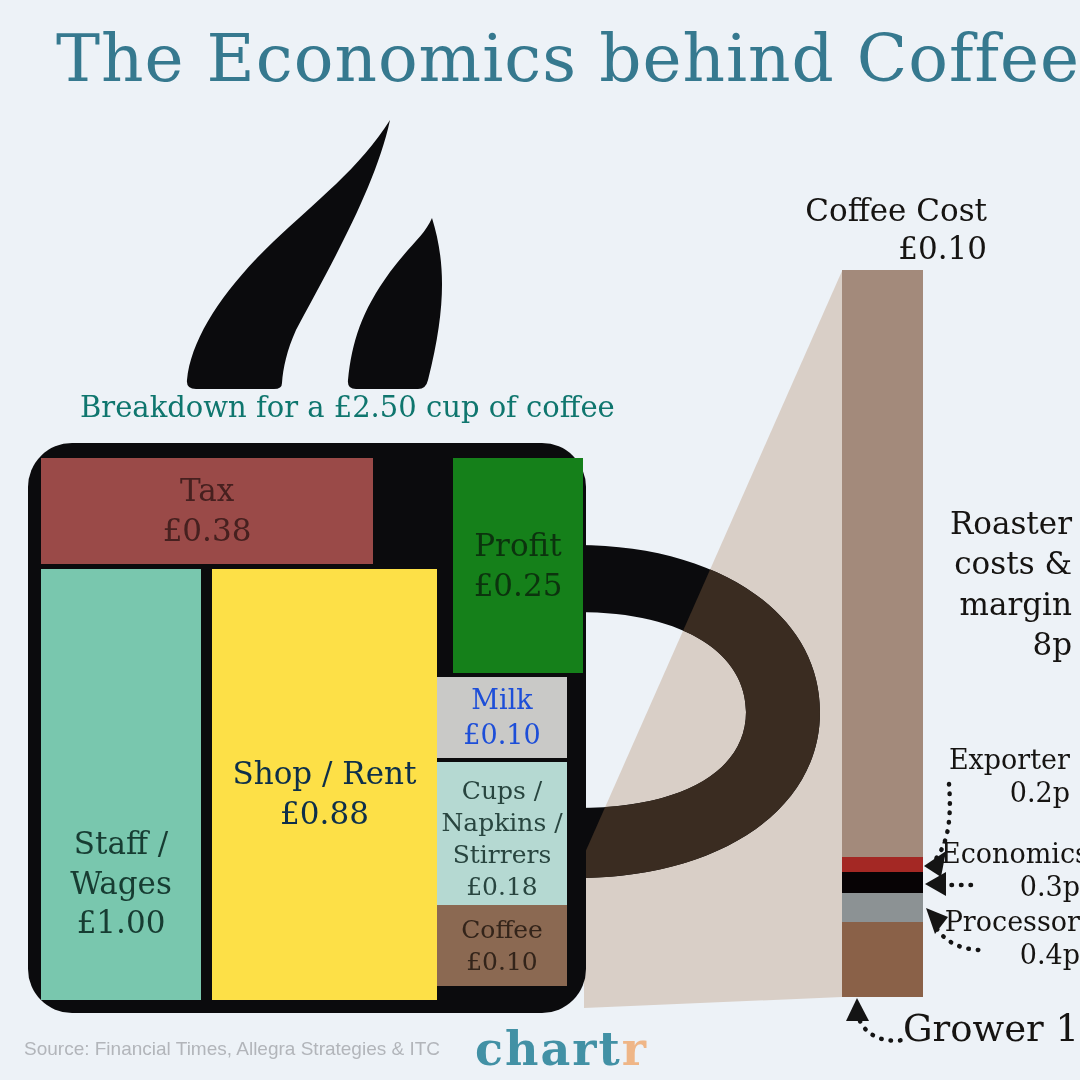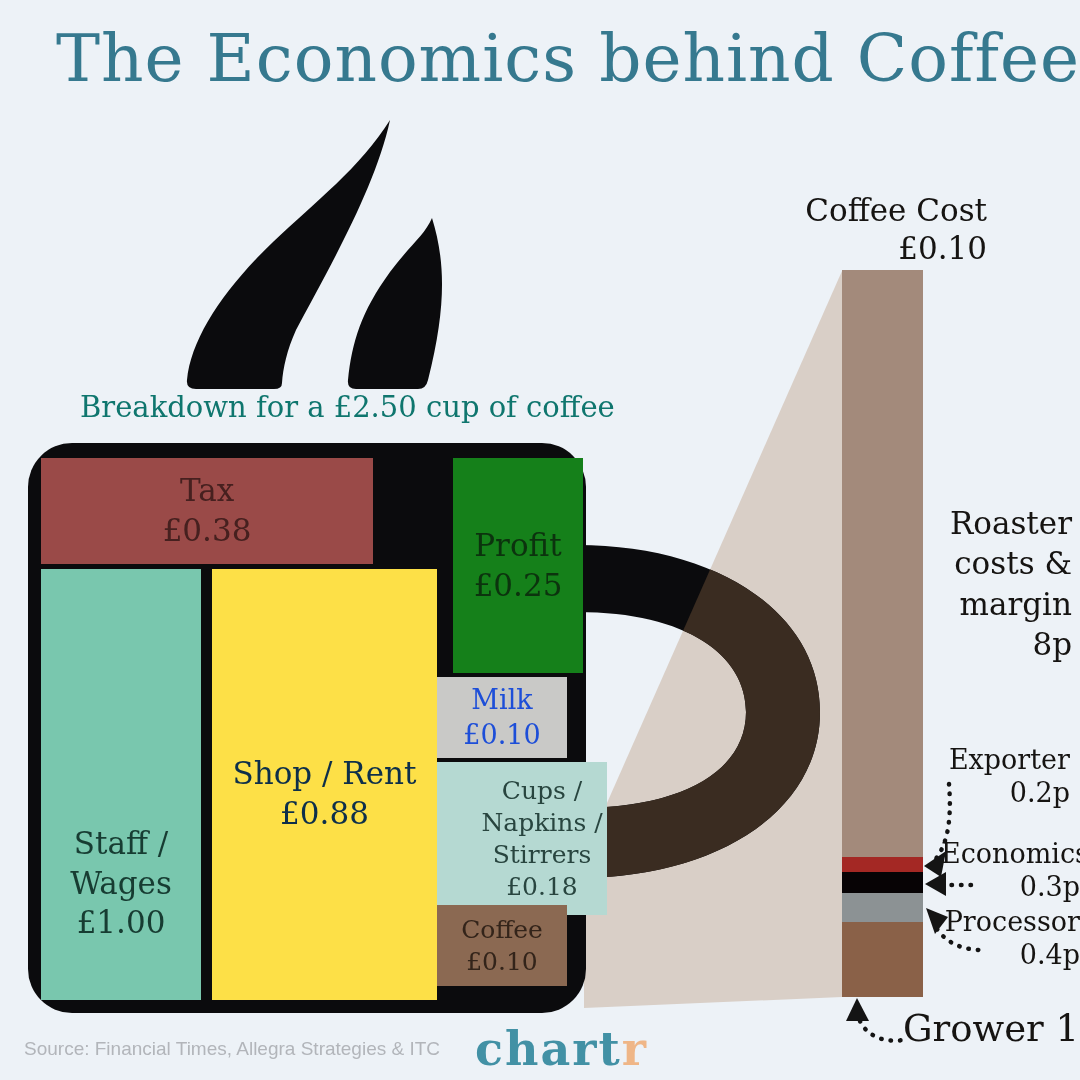--- a/index.html
+++ b/index.html
@@ -20,21 +20,21 @@
   }
   .seg{
     display:flex;align-items:center;justify-content:center;text-align:center;
     white-space:pre-line;color:#29211d;line-height:1.28;
   }
   .seg-tax{left:41px;top:458px;width:332px;height:106px;background:#9a4a48;font-size:31px;color:#46201f;}
   .seg-staff{left:41px;top:569px;width:160px;height:431px;background:#79c7ae;font-size:31px;color:#173c32;align-items:flex-start;padding-top:255px;box-sizing:border-box;}
   .seg-shop{left:204px;top:569px;width:225px;height:431px;background:#fde047;font-size:31px;color:#0d2f4a;align-items:flex-start;padding-top:185px;box-sizing:border-box;margin-left:8px;}
   .seg-profit{left:437px;top:458px;width:130px;height:215px;background:#15801a;font-size:31px;color:#0c330e;margin-left:16px;}
   .seg-milk{left:437px;top:677px;width:130px;height:81px;background:#c9c9c7;font-size:27px;color:#1d4ed8;}
-  .seg-cups{left:437px;top:762px;width:130px;height:153px;background:#b5d9d2;font-size:25px;color:#28453f;padding-left:40px;}
+  .seg-cups{left:437px;top:762px;width:130px;height:153px;background:#b5d9d2;font-size:25px;color:#28453f;}
   .seg-coffee{left:437px;top:905px;width:130px;height:81px;background:#8b6952;font-size:25px;color:#33241a;}
   .bar{left:842px;top:270px;width:81px;height:727px;display:flex;flex-direction:column;}
   .bar>div{width:100%;}
   .bar-roaster{height:587px;background:#a38a7b;}
   .bar-exporter{height:15px;background:#a42824;}
   .bar-transport{height:21px;background:#070305;}
   .bar-processor{height:29px;background:#8c9294;}
   .bar-grower{height:75px;background:#8a6148;}
   .note{
     white-space:pre-line;text-align:right;color:#161412;line-height:1.22;

